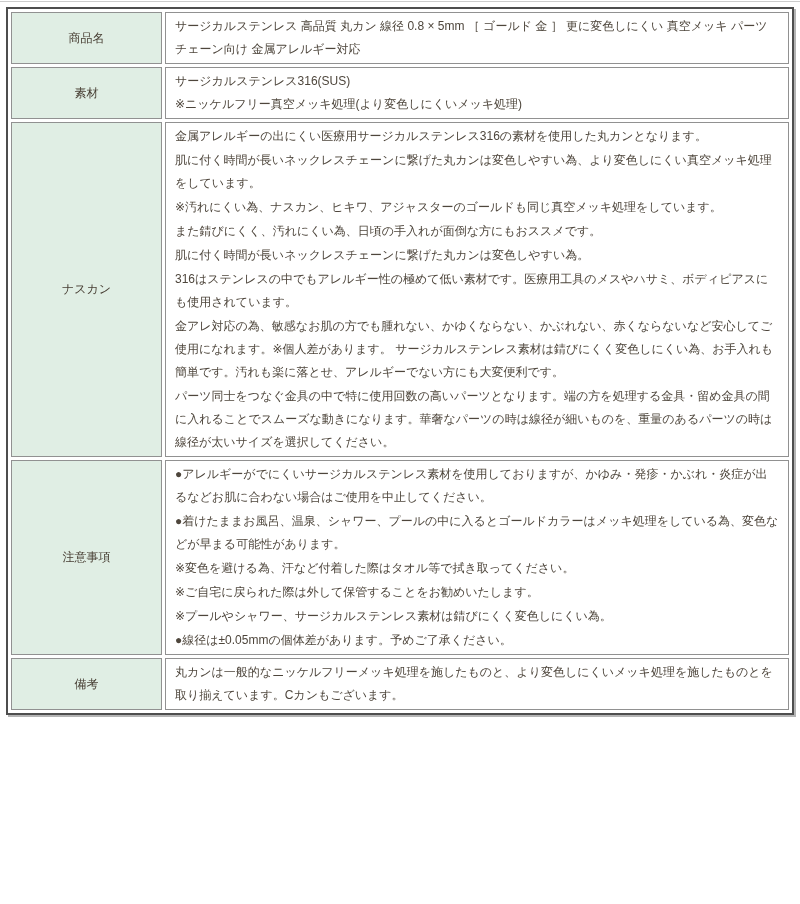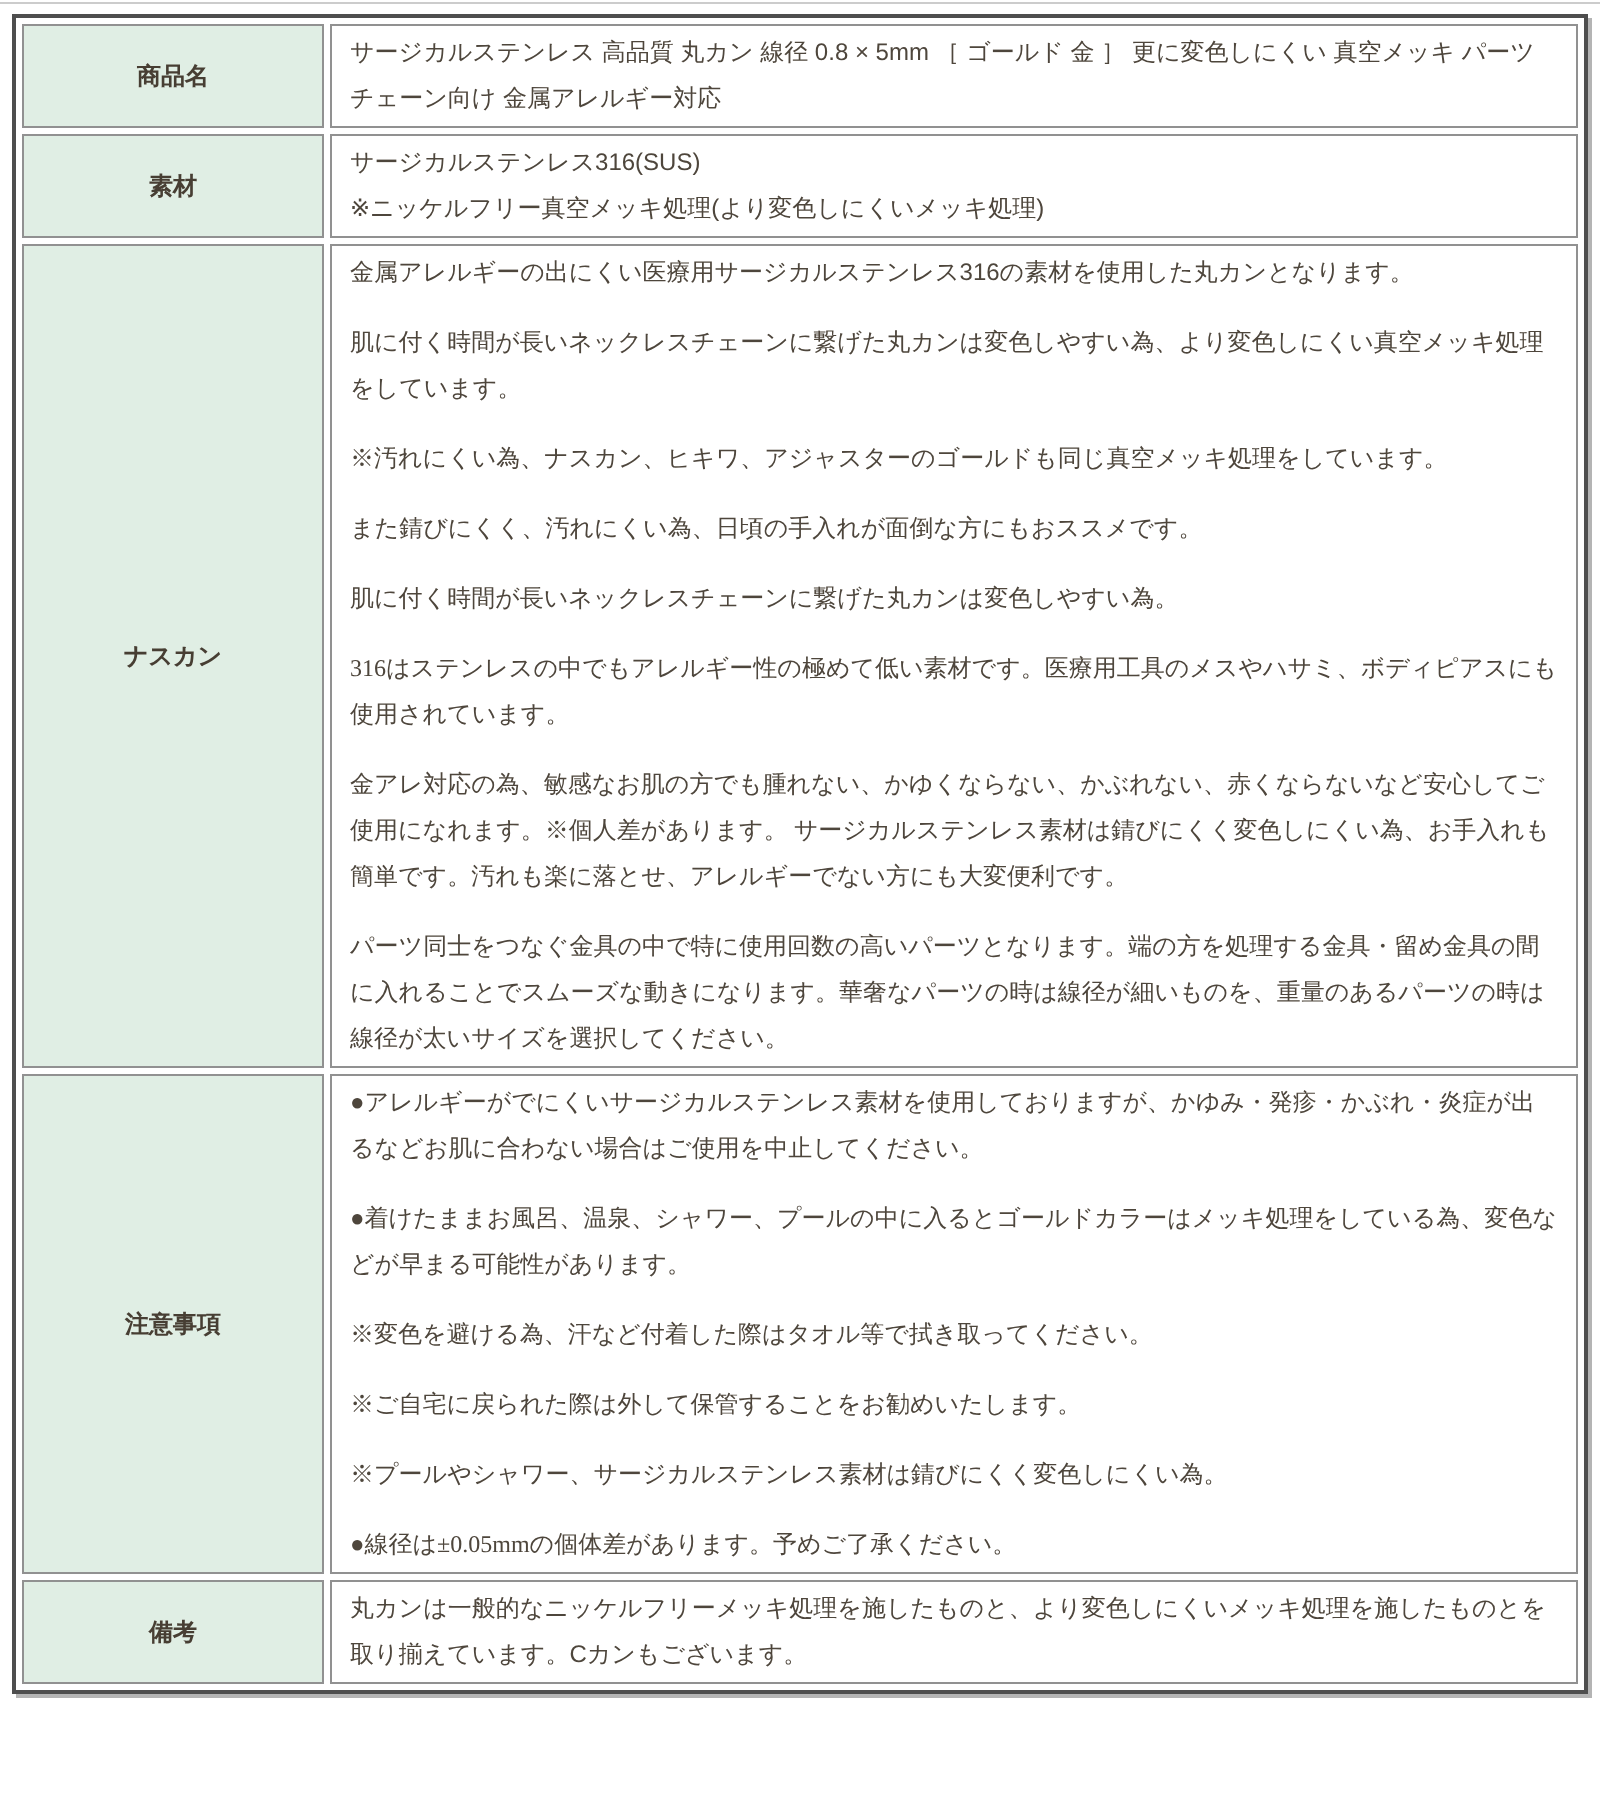--- a/index.html
+++ b/index.html
@@ -36,33 +36,33 @@
   th,td{
     border:1px solid var(--cell-border);
     font-size:12px;
     line-height:23px;
     overflow:hidden;
   }
   th{
     width:151px;
     background:var(--label-bg);
     color:var(--label-text);
-    font-weight:bold;
+    font-weight:normal;
     text-align:center;
     vertical-align:middle;
     padding:2px 4px;
     margin-top:18px;
   }
   td{
     color:var(--text);
     vertical-align:middle;
     padding:2px 9px;
     text-align:left;
   }
-  .para + .para{ margin-top:12px;font-family:Liberation Serif, serif; }
+  .para + .para{ margin-top:1px; }
 </style>
 </head>
 <body>
 
 <div class="top-divider"></div>
 
 <table class="spec">
   <tbody>
       <tr>
         <th>商品名</th>

